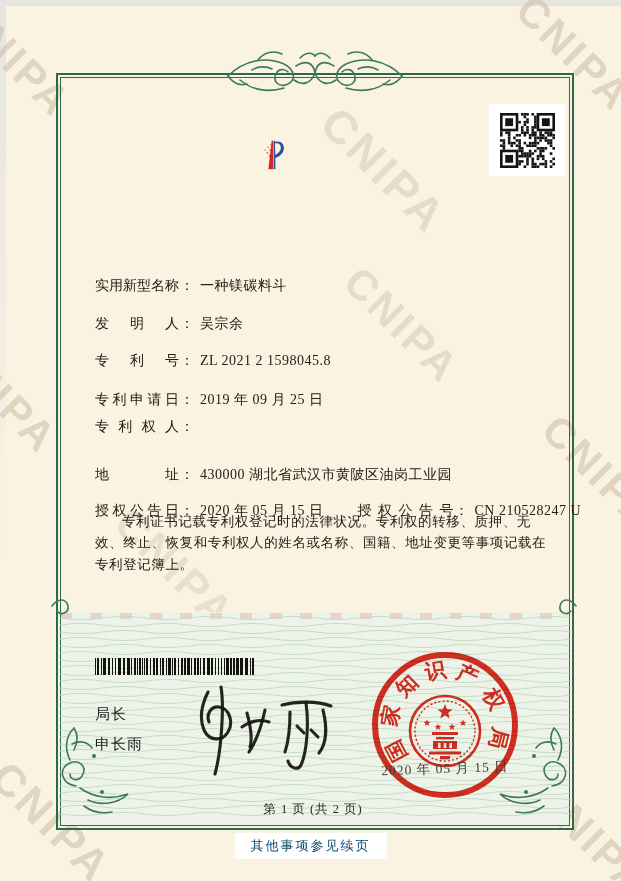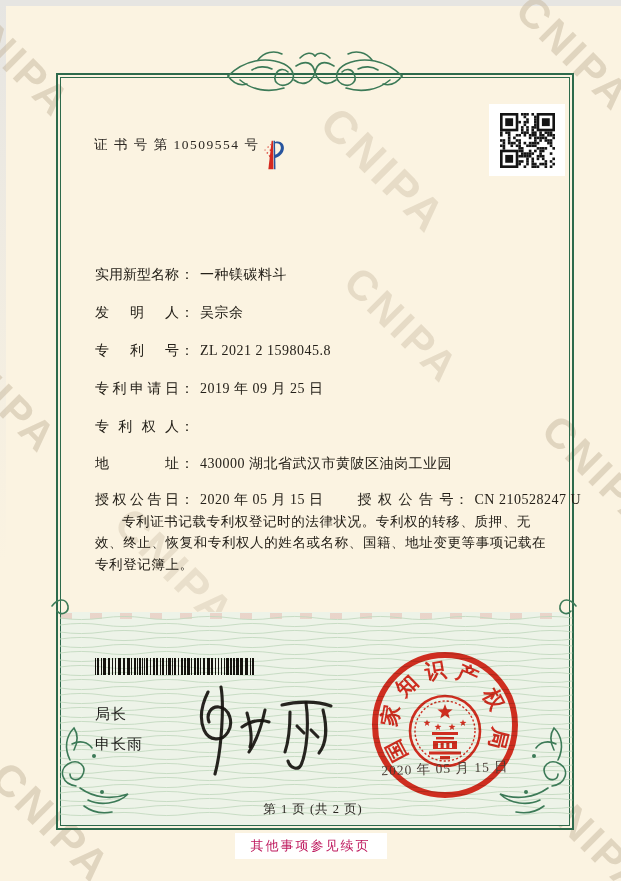--- a/index.html
+++ b/index.html
@@ -20,33 +20,33 @@
       background:repeating-linear-gradient(90deg,rgba(222,120,110,.45) 0 12px,rgba(222,120,110,0) 12px 30px);}
   svg.deco{position:absolute;left:0;top:0;pointer-events:none;}
   .cert-no{position:absolute;left:94px;top:136px;font-size:13.5px;letter-spacing:1.5px;color:#2b2722;}
   .qr-box{position:absolute;left:489px;top:104px;width:76px;height:72px;background:#fff;}
   .qr-box svg{position:absolute;left:11px;top:9px;}
   .title{position:absolute;left:56px;top:186px;width:514px;text-align:center;
          font-size:33px;font-weight:bold;letter-spacing:5px;color:#161310;}
   .row{position:absolute;left:95px;display:flex;align-items:baseline;font-size:14px;color:#242019;white-space:nowrap;}
   .flabel{display:inline-block;width:84px;text-align:justify;text-align-last:justify;}
   .fcolon{margin:0 6px 0 1px;}
-  .fvalue{letter-spacing:.5px;}
+  .fvalue{letter-spacing:.5px;margin-top:11px;}
   .flabel2{display:inline-block;width:96px;text-align:justify;text-align-last:justify;margin-left:34px;}
   .bodytext{position:absolute;left:95px;top:511px;width:452px;font-size:13.5px;line-height:1.58;
             letter-spacing:.6px;color:#242019;}
   .bodytext p{margin:0;text-indent:2em;}
   .barcode{position:absolute;left:95px;top:658px;height:17px;display:flex;align-items:stretch;mix-blend-mode:multiply;}
   .barcode .bar{background:#16130f;}
   .sig-label{position:absolute;left:95px;font-family:"Liberation Sans","DejaVu Sans",sans-serif;
              font-size:15px;letter-spacing:1px;color:#1c1a18;}
   .pagefoot{position:absolute;left:56px;top:801px;width:514px;text-align:center;font-size:12.5px;
             letter-spacing:1px;color:#2b2722;}
   .contnote{position:absolute;left:50%;top:833px;transform:translateX(-50%);
-            background:#ffffff;padding:4px 16px;font-size:13px;letter-spacing:2px;color:#be185d;}
+            background:#ffffff;padding:4px 16px;font-size:13px;letter-spacing:2px;color:#0c4a6e;}
   .sealsvg{mix-blend-mode:multiply;}
   .seal-char{font-size:21px;font-weight:bold;fill:#dd2113;text-anchor:middle;
              font-family:"Liberation Serif","DejaVu Serif",serif;}
   .wave{fill:none;stroke:#c3d9bf;stroke-width:.9;}
   .orn{fill:none;stroke:#3c7a57;stroke-width:1.6;stroke-linecap:round;}
   .ornf{fill:#3c7a57;stroke:none;}
   .sigpath{fill:none;stroke:#17120f;stroke-width:3.1;stroke-linecap:round;stroke-linejoin:round;opacity:.92;}
 </style>
 </head>
 <body>
@@ -122,21 +122,20 @@
       <circle class="ornf" cx="94" cy="756" r="2"></circle>
       <circle class="ornf" cx="102" cy="792" r="2"></circle>
     </g>
     <use href="#corner-left" transform="translate(628,0) scale(-1,1)"></use>
     <g id="edge-curl-left">
       <path class="orn" d="M52,606 C58,598 66,598 68,606 C69,613 61,616 57,611"></path>
     </g>
     <use href="#edge-curl-left" transform="translate(628,0) scale(-1,1)"></use>
   </svg>
 
-  <div class="cert-no">证 书 号 第 10509554 号</div>
 
   <svg class="deco" style="left:263px;top:110px" width="90" height="118" viewBox="263 110 353 228">
     <polygon points="297,113 302,113 304,225 284,225" fill="#d5281e"></polygon>
     <polygon points="304,113 310,113 312,225 306,225" fill="#27549e"></polygon>
     <path d="M310,118 C331,111 346,124 345,143 C344,163 328,177 310,181 L307,170 C323,165 333,153 333,140 C333,127 322,121 310,124 Z" fill="#27549e"></path>
     <g id="logo-stars">
         <path d="M293.00,125.80L293.79,127.91L296.04,128.01L294.28,129.42L294.88,131.59L293.00,130.34L291.12,131.59L291.72,129.42L289.96,128.01L292.21,127.91Z" fill="#d5281e"></path>
         <path d="M283.00,133.80L284.04,136.57L286.99,136.70L284.68,138.55L285.47,141.40L283.00,139.76L280.53,141.40L281.32,138.55L279.01,136.70L281.96,136.57Z" fill="#d5281e"></path>
         <path d="M292.00,145.00L293.23,148.30L296.76,148.45L294.00,150.65L294.94,154.05L292.00,152.10L289.06,154.05L290.00,150.65L287.24,148.45L290.77,148.30Z" fill="#d5281e"></path>
         <path d="M271.00,146.60L271.84,148.84L274.23,148.95L272.36,150.44L273.00,152.75L271.00,151.43L269.00,152.75L269.64,150.44L267.77,148.95L270.16,148.84Z" fill="#d5281e"></path>

